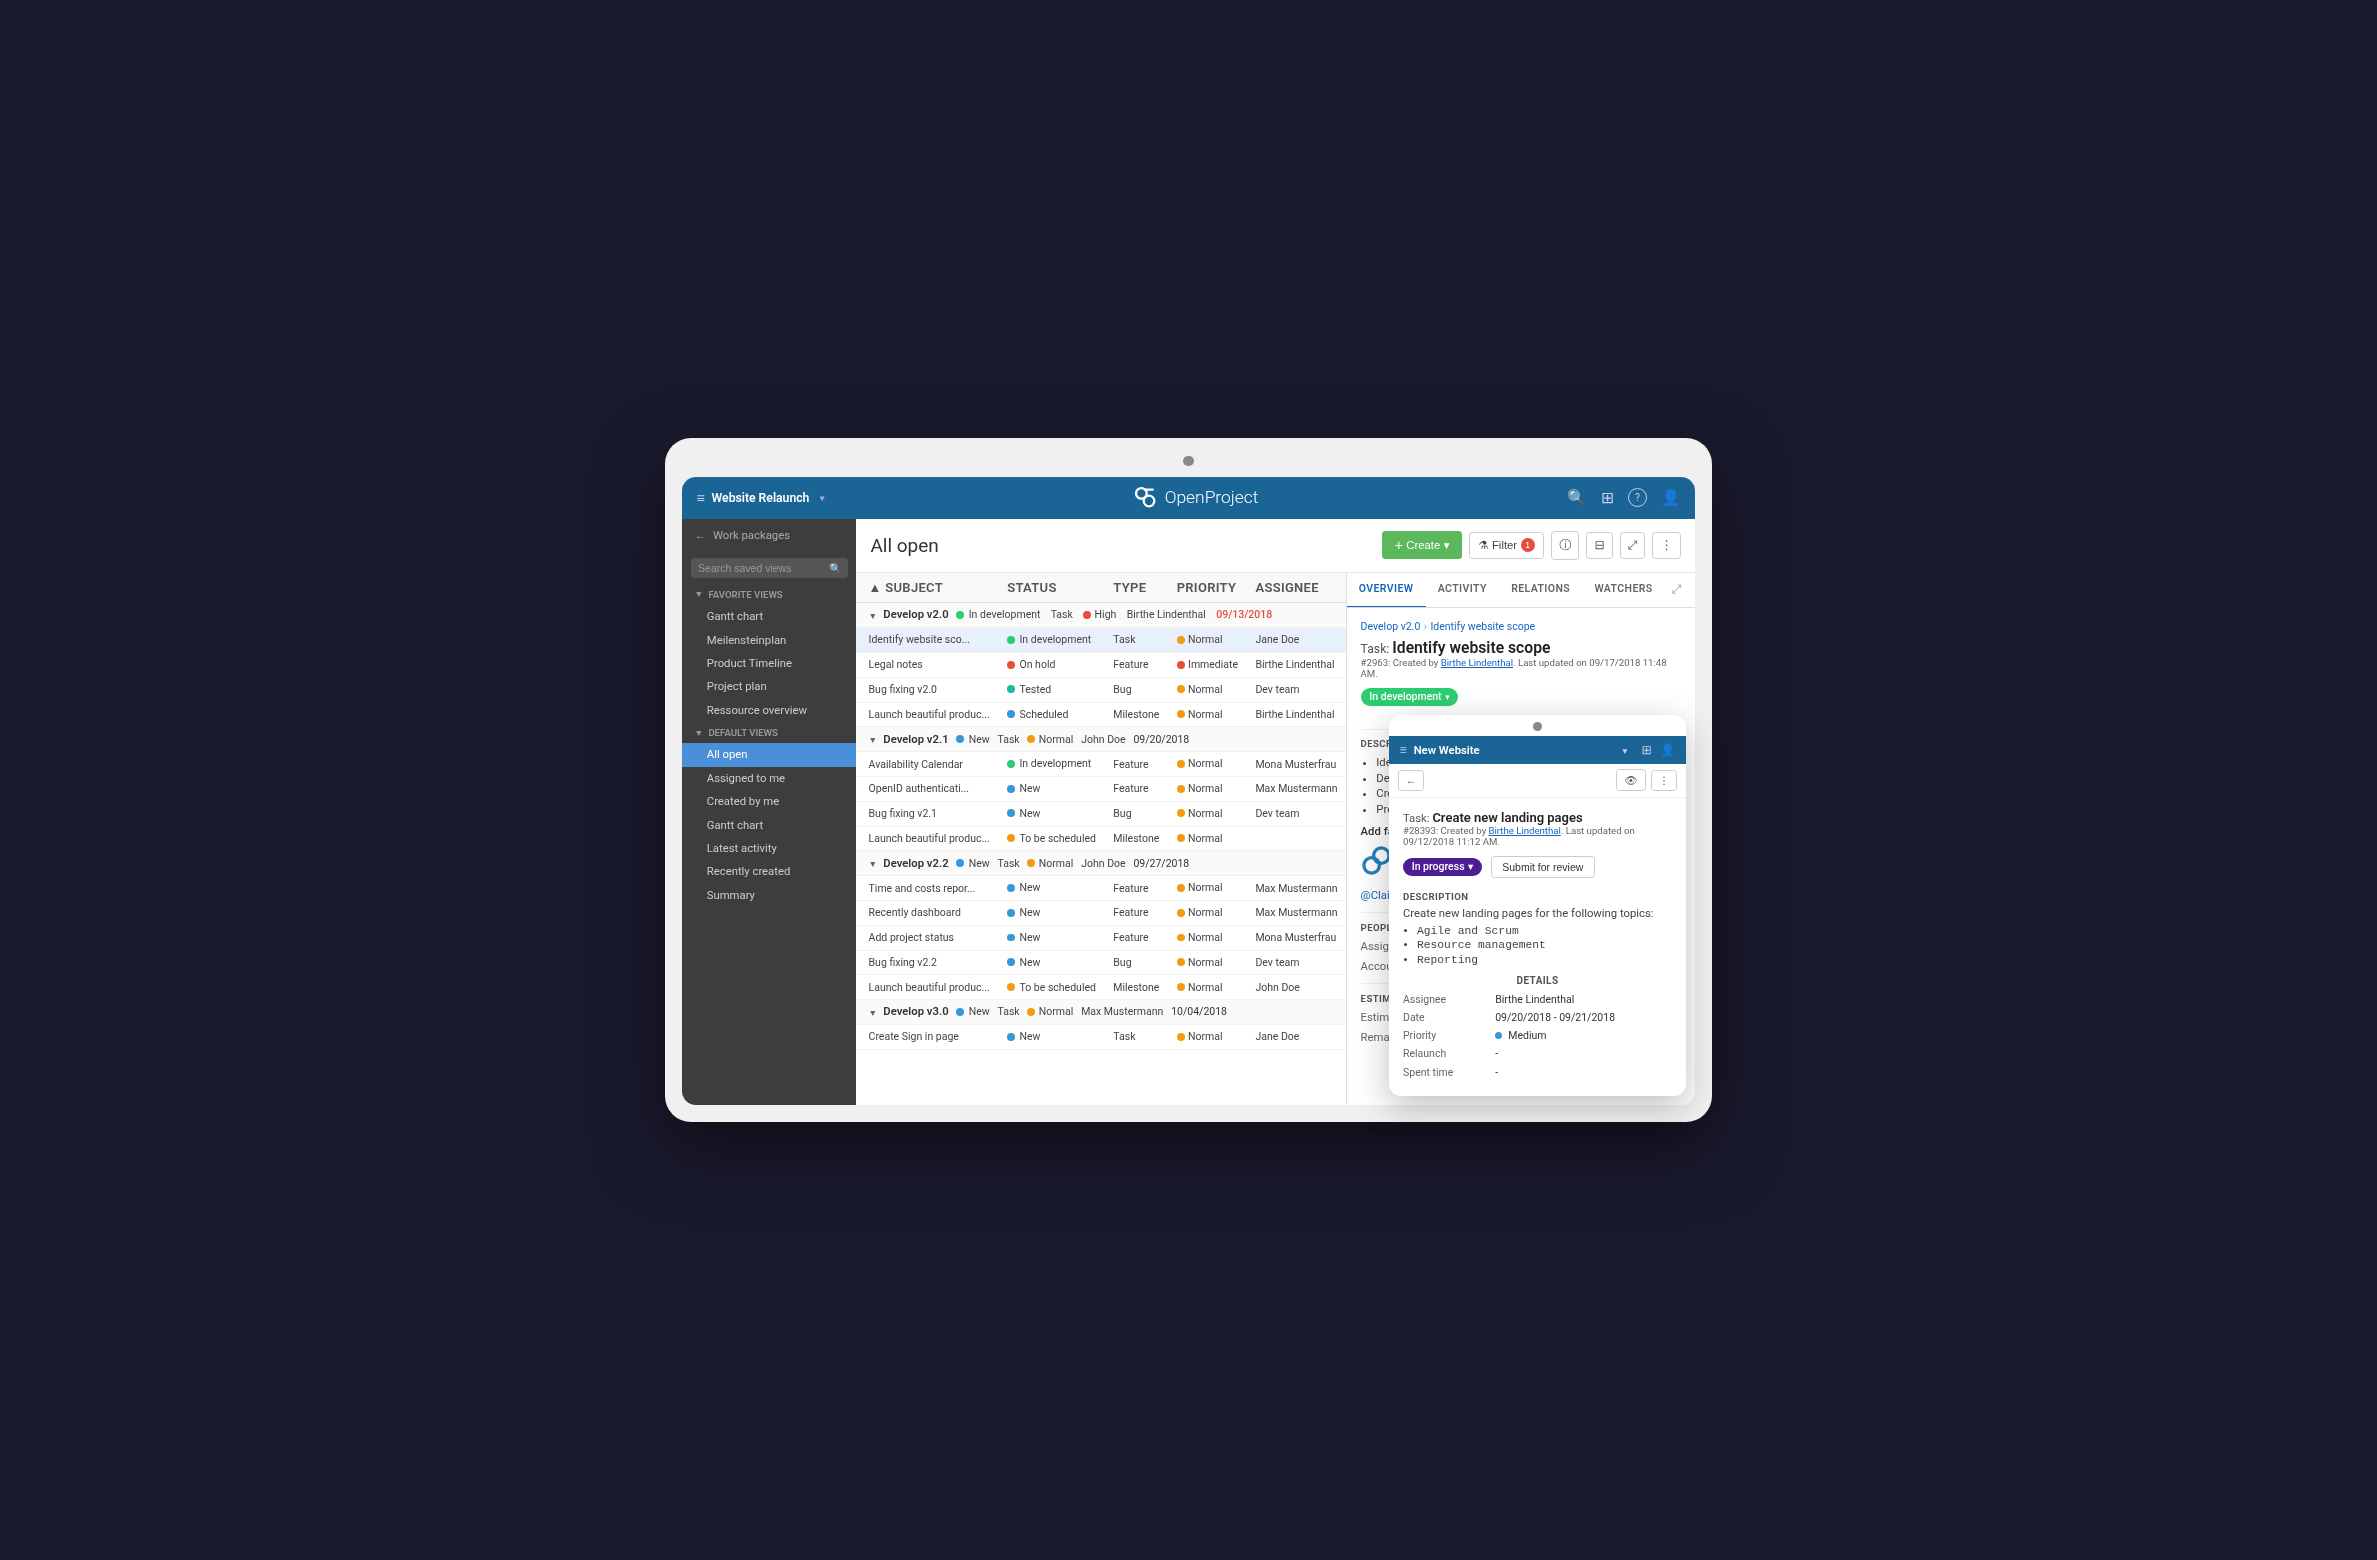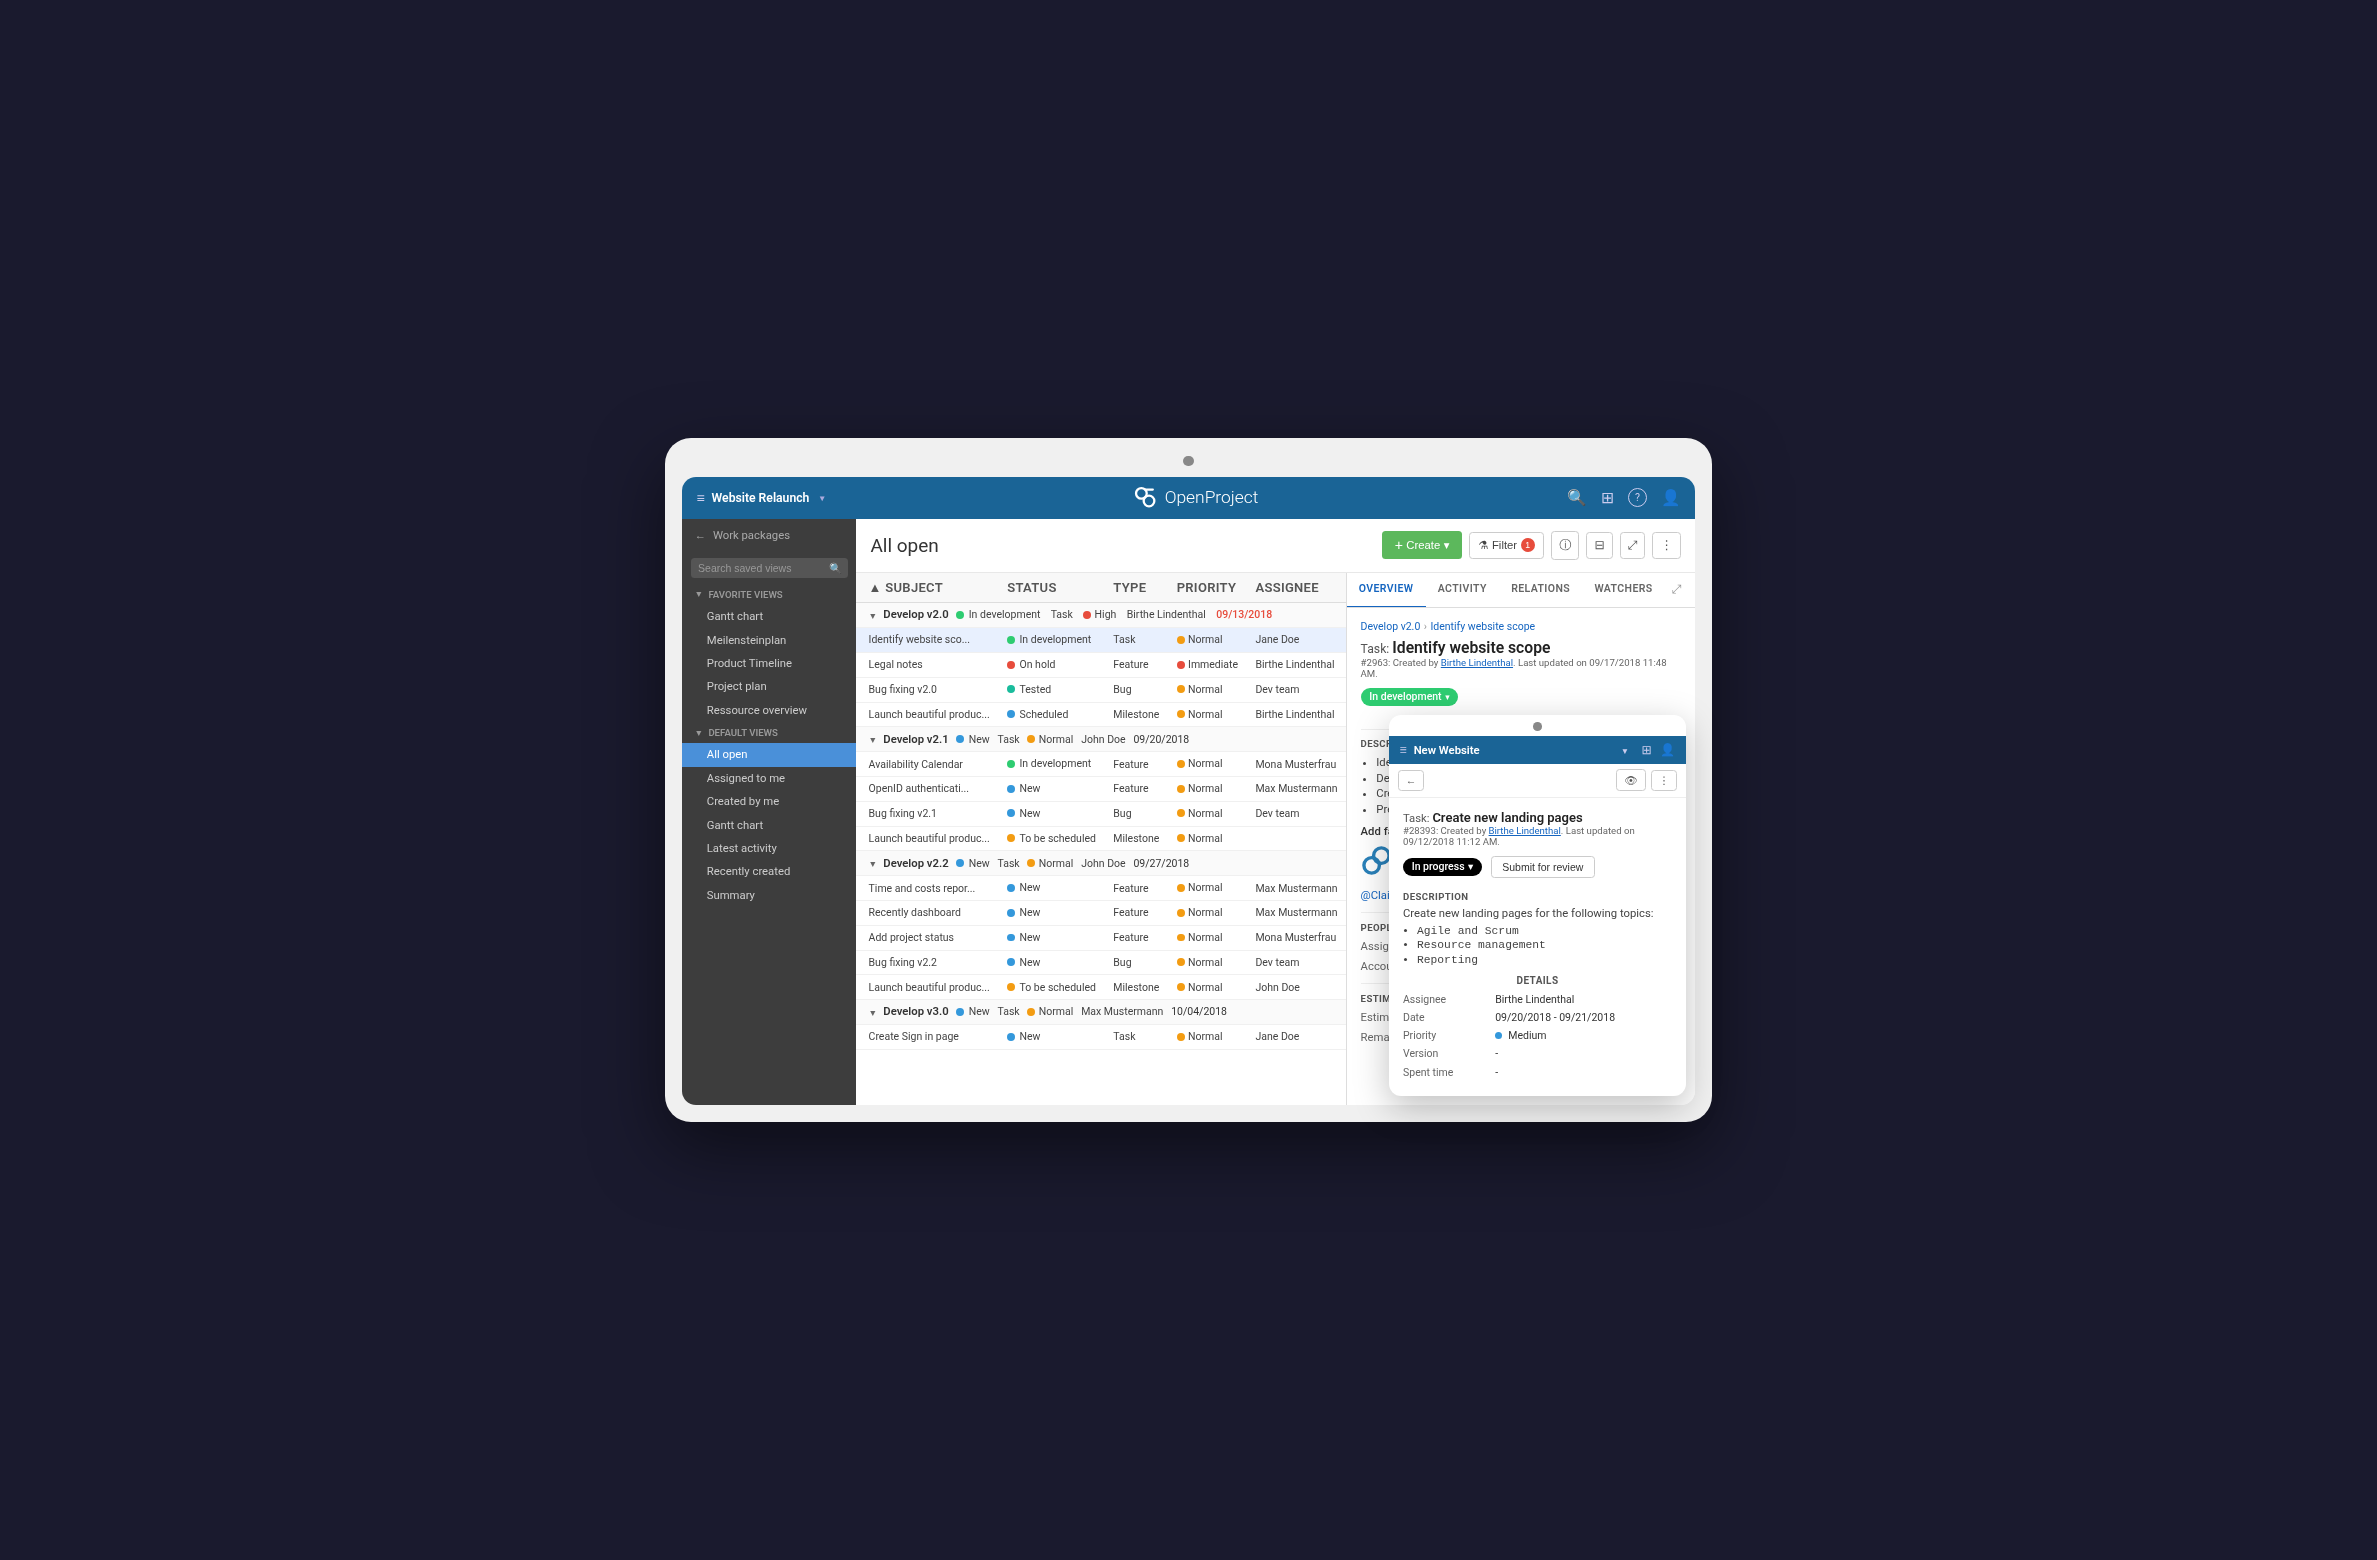--- a/index.html
+++ b/index.html
@@ -471,21 +471,21 @@
     .fc-status-row {
       display: flex;
       align-items: center;
       gap: 8.7px;
       margin-bottom: 12.2px;
     }
     .fc-status-pill {
       display: inline-flex;
       align-items: center;
       gap: 3.5px;
-      background: #000000;
+      background: #4c1d95;
       color: white;
       border-radius: 10.5px;
       padding: 2.6px 8.7px;
       font-size: 10.5px;
       font-weight: 500;
     }
     .fc-submit-btn {
       background: white;
       border: 0.9px solid #ccc;
       border-radius: 3.5px;
@@ -920,21 +920,21 @@
           <span class="fc-detail-value">09/20/2018 - 09/21/2018</span>
         </div>
         <div class="fc-detail-row">
           <span class="fc-detail-label">Priority</span>
           <span class="fc-detail-value">
             <span class="fc-medium-dot"></span>
             <span>Medium</span>
           </span>
         </div>
         <div class="fc-detail-row">
-          <span class="fc-detail-label">Version</span>
+          <span class="fc-detail-label">Relaunch</span>
           <span class="fc-detail-value">-</span>
         </div>
         <div class="fc-detail-row">
           <span class="fc-detail-label">Spent time</span>
           <span class="fc-detail-value">-</span>
         </div>
       </div>
     </div>
   </div>
 </div>

